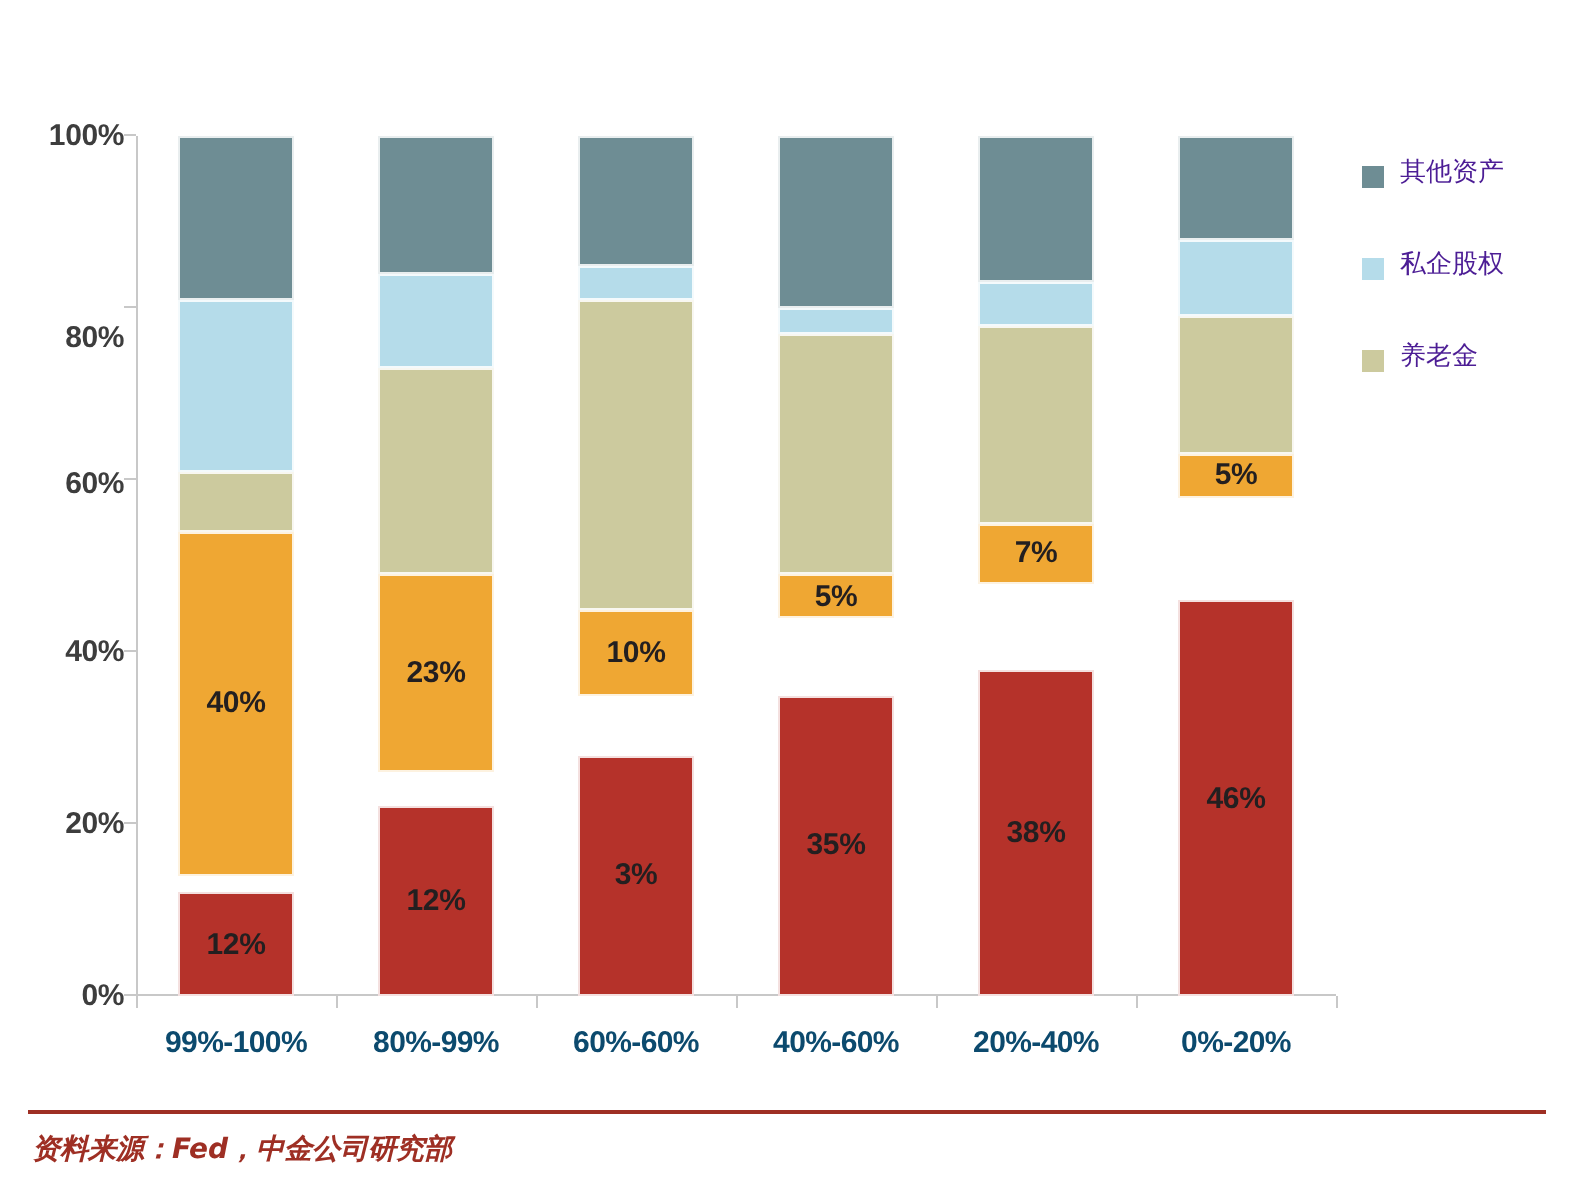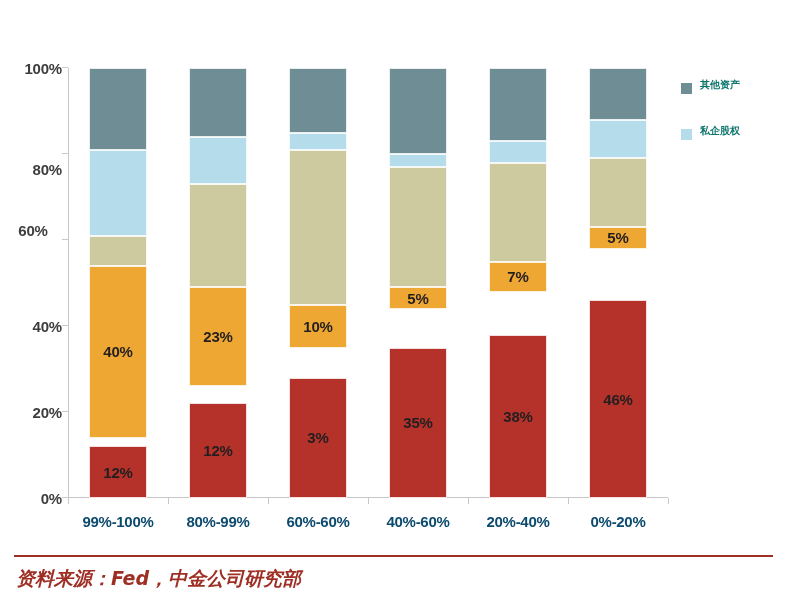--- a/index.html
+++ b/index.html
@@ -128,42 +128,42 @@
     width: 11px;
     height: 11px;
     flex: 0 0 11px;
     margin-top: 5px;
     margin-right: 8px;
   }
   .legend-swatch.blank {
     background: transparent;
   }
   .legend-text {
-    font-size: 10px;
-    font-weight: bold;
-    color: #0f766e;
+    font-size: 13px;
+    font-weight: normal;
+    color: #4c1d95;
     line-height: 1.45;
     width: 70px;
     font-family: "DejaVu Sans", "Liberation Sans", sans-serif;
   }
 
   
   #footer-rule {
     position: absolute;
     left: 14px;
     top: 555px;
     width: 759px;
     height: 2px;
     background: #9e2f24;
   }
   #source-note {
     position: absolute;
     left: 16px;
     top: 566px;
-    font-size: 19px;
+    font-size: 14px;
     font-weight: bold;
     font-style: italic;
     color: #9e2f24;
     font-family: "DejaVu Sans", "Liberation Sans", sans-serif;
     white-space: nowrap;
   }
 </style>
 </head>
 <body>
 
@@ -270,32 +270,36 @@
         <div class="xlabel" style="left: 350px;">40%-60%</div>
         <div class="xlabel" style="left: 450px;">20%-40%</div>
         <div class="xlabel" style="left: 550px;">0%-20%</div>
       </div>
   </div>
 
   <div id="ylabels">
       <div class="ylabel" style="top: 498px;">0%</div>
       <div class="ylabel" style="top: 412px;">20%</div>
       <div class="ylabel" style="top: 326px;">40%</div>
-      <div class="ylabel" style="top: 230px; text-align: center;">60%</div>
+      <div class="ylabel" style="top: 242px;">60%</div>
       <div class="ylabel" style="top: 154px; margin-top: 15px;">80%</div>
       <div class="ylabel" style="top: 68px;">100%</div>
     </div>
 
   <div id="legend">
       <div class="legend-item">
         <span class="legend-swatch" style="background: rgb(110, 141, 148);"></span>
         <span class="legend-text">其他资产</span>
       </div>
       <div class="legend-item">
         <span class="legend-swatch" style="background: rgb(181, 220, 234);"></span>
         <span class="legend-text">私企股权</span>
       </div>
+      <div class="legend-item">
+        <span class="legend-swatch" style="background: rgb(204, 202, 158);"></span>
+        <span class="legend-text">养老金</span>
+      </div>
     </div>
 
   <div id="footer-rule"></div>
   <div id="source-note">资料来源：Fed，中金公司研究部</div>
 
 </div>
 
 </body></html>

